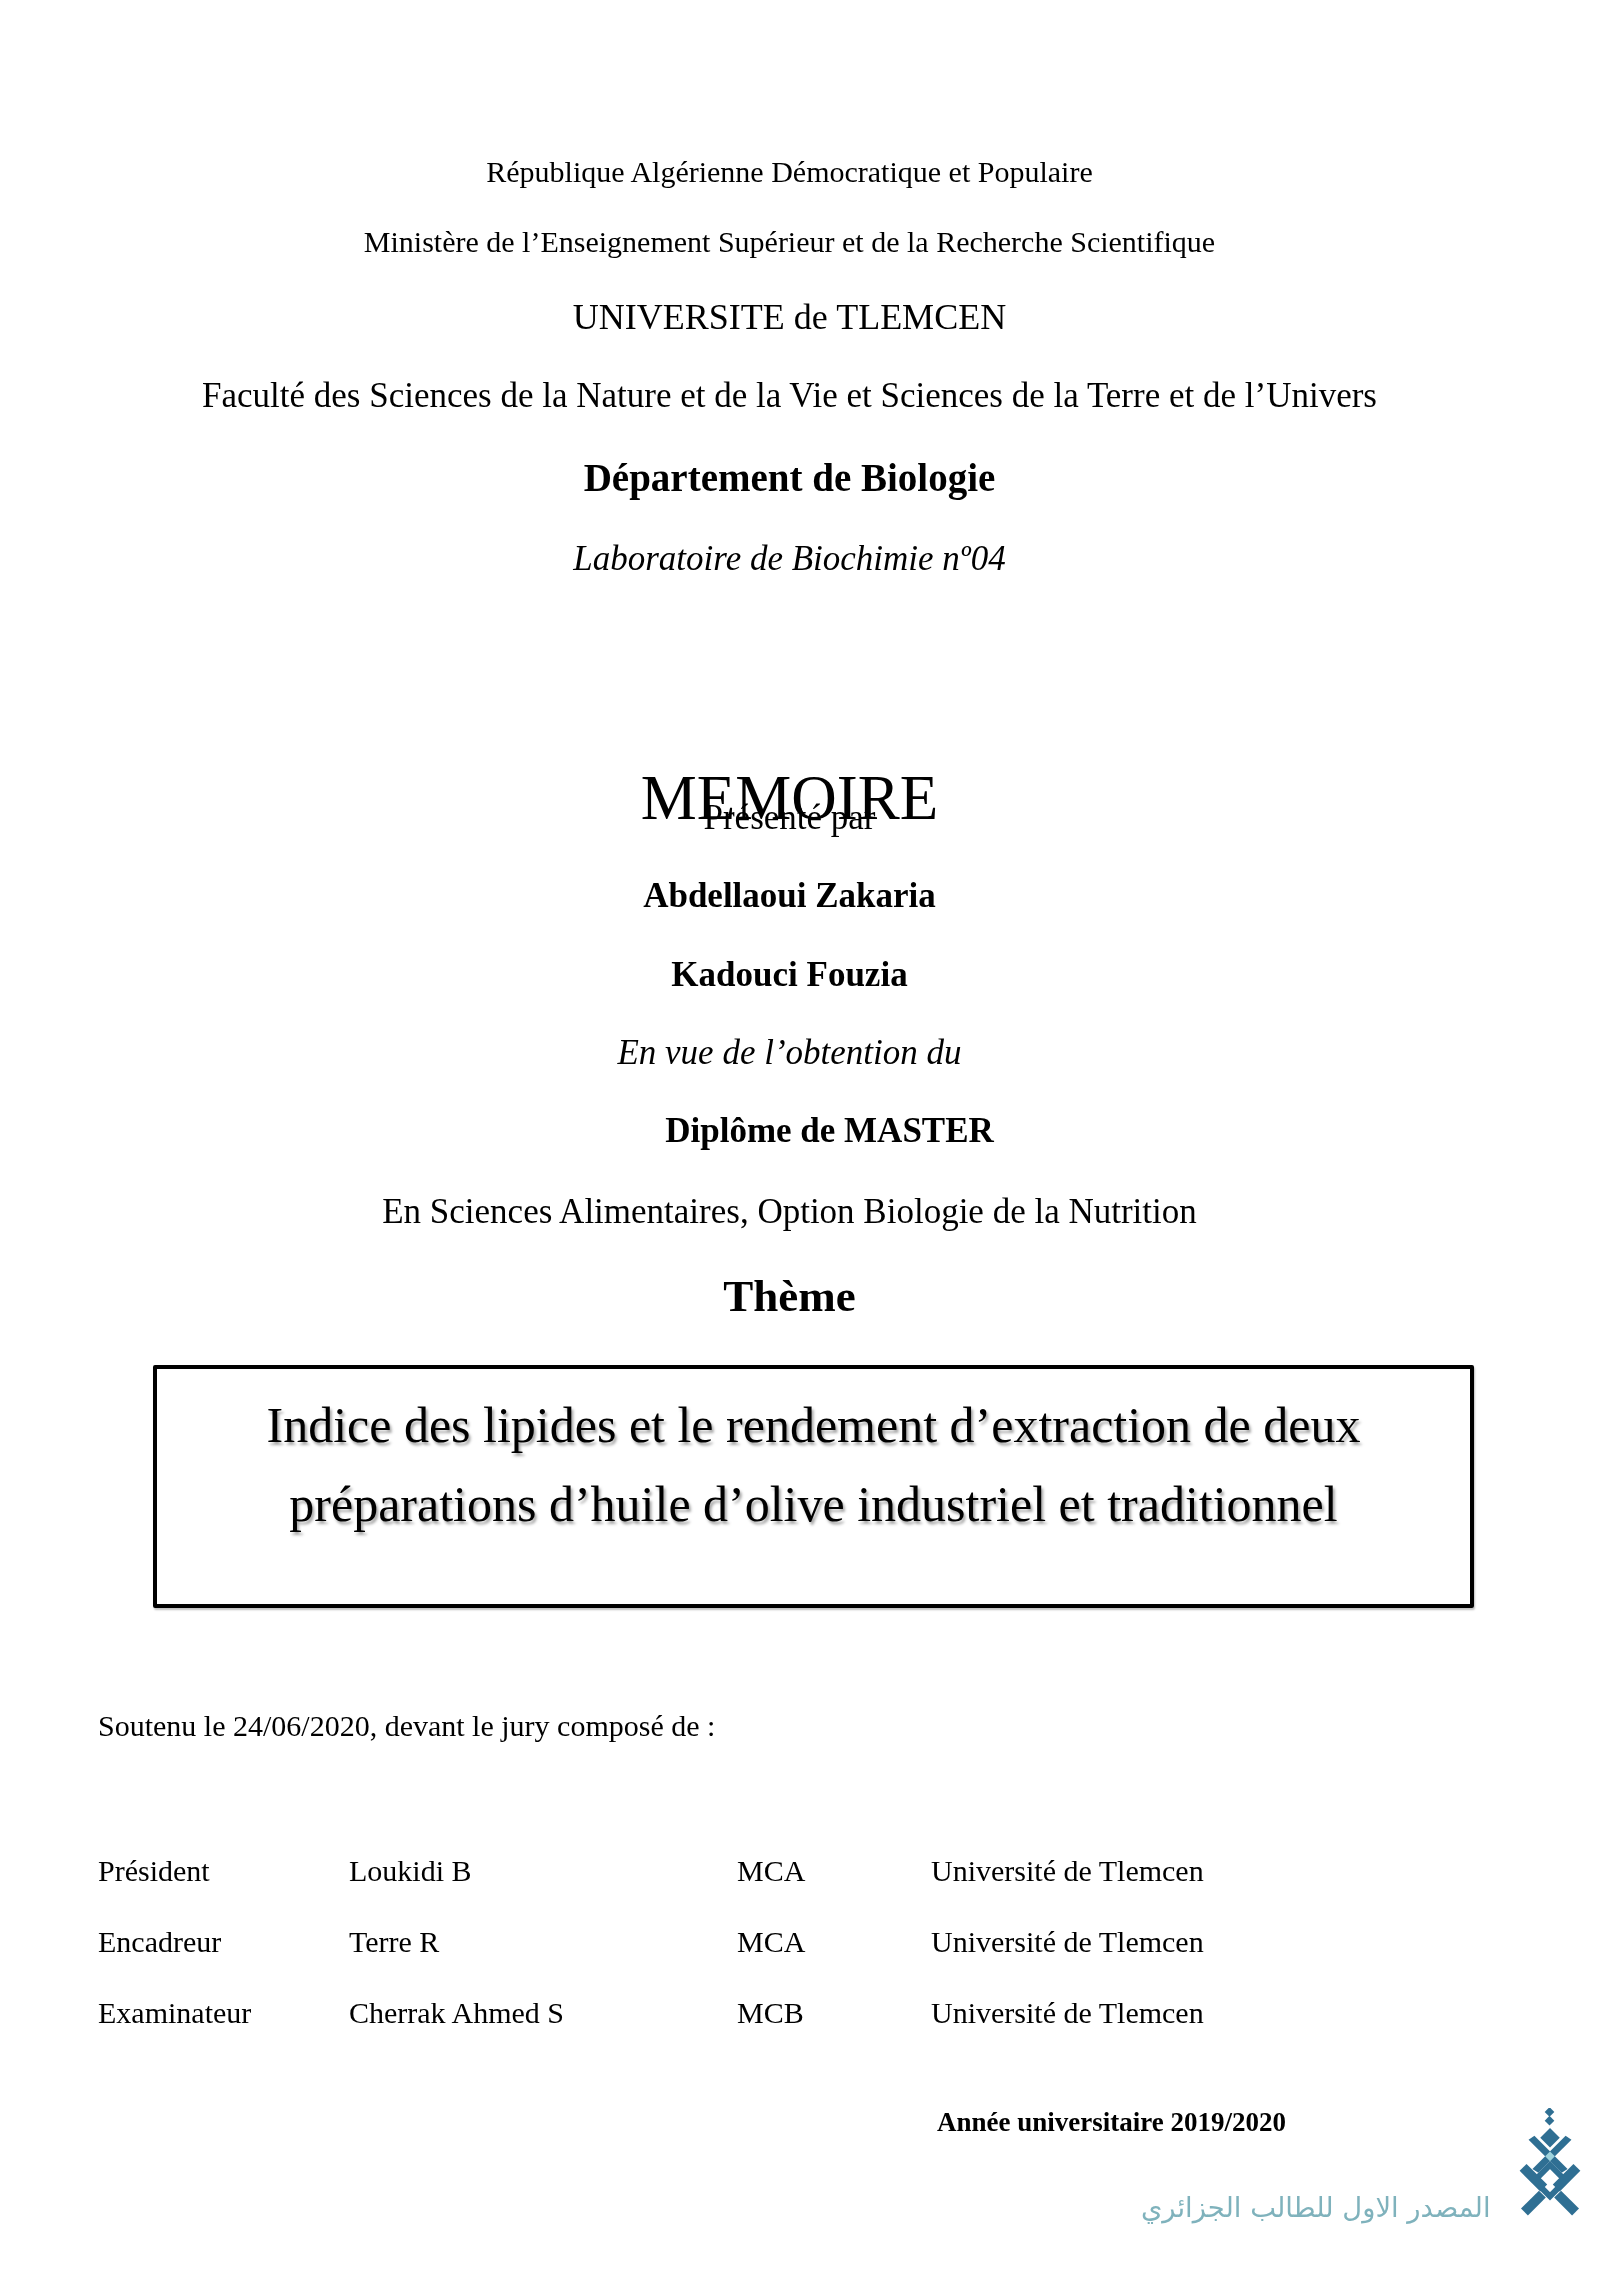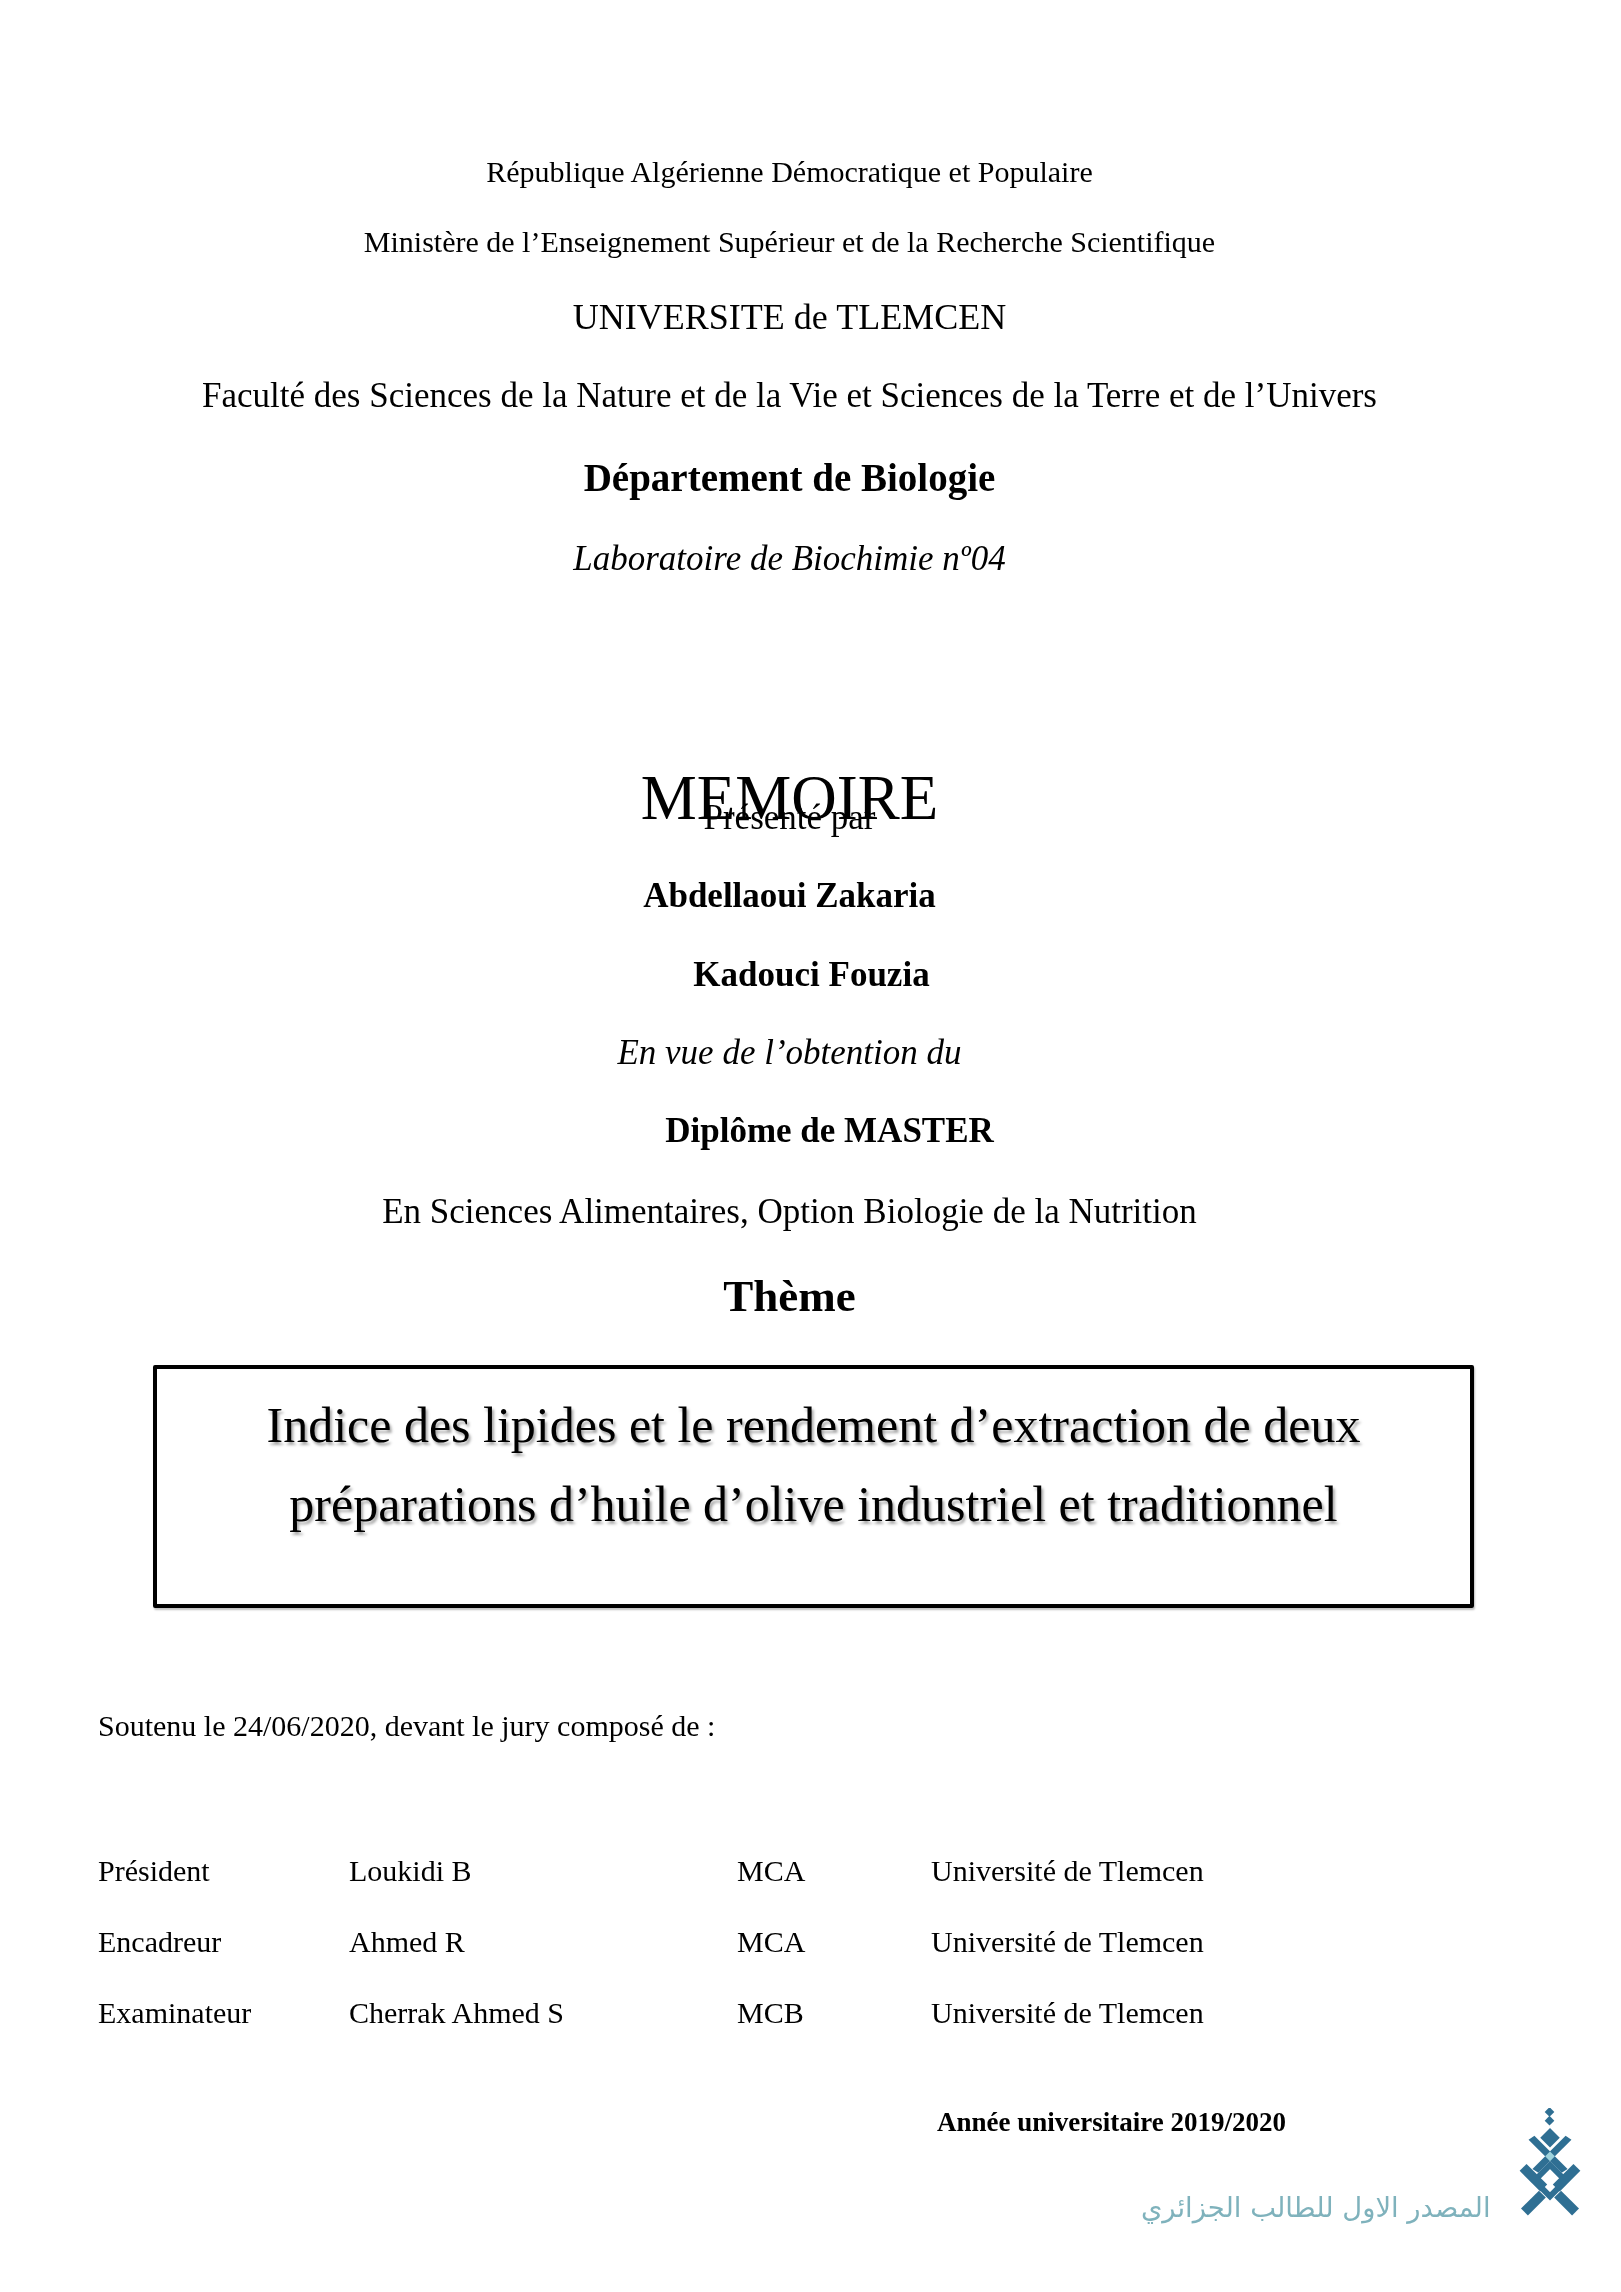--- a/index.html
+++ b/index.html
@@ -27,21 +27,21 @@
 <div class="line" style="top:155px; font-size:30px;">République Algérienne Démocratique et Populaire</div>
 <div class="line" style="top:225px; font-size:30px;">Ministère de l’Enseignement Supérieur et de la Recherche Scientifique</div>
 <div class="line" style="top:296px; font-size:36px;">UNIVERSITE de TLEMCEN</div>
 <div class="line" style="top:376px; font-size:35px;">Faculté des Sciences de la Nature et de la Vie et Sciences de la Terre et de l’Univers</div>
 <div class="line b" style="top:455px; font-size:39px;">Département de Biologie</div>
 <div class="line i" style="top:539px; font-size:35px;">Laboratoire de Biochimie nº04</div>
 
 <div class="line" style="top:726px; font-size:63px;margin-top:36px;">MEMOIRE</div>
 <div class="line" style="top:798px; font-size:35px;">Présenté par</div>
 <div class="line b" style="top:876px; font-size:35px;">Abdellaoui Zakaria</div>
-<div class="line b" style="top:955px; font-size:35px;margin-left:22px;">Kadouci Fouzia</div>
+<div class="line b" style="top:955px; font-size:35px;">Kadouci Fouzia</div>
 <div class="line i" style="top:1033px; font-size:35px;">En vue de l’obtention du</div>
 <div class="line b" style="top:1111px; font-size:35px;margin-left:40px;">Diplôme de MASTER</div>
 <div class="line" style="top:1192px; font-size:35px;">En Sciences Alimentaires, Option Biologie de la Nutrition</div>
 <div class="line b" style="top:1270px; font-size:45px;">Thème</div>
 
 <div id="theme-box">
   <div class="theme-line" style="top:106px;">préparations d’huile d’olive industriel et traditionnel</div>
   <div class="theme-line" style="top:27.4px;">Indice des lipides et le rendement d’extraction de deux</div>
 </div>
 
@@ -49,21 +49,21 @@
 
 <div>
   <div>
     <span class="jury-cell" style="left:98px; top:1854px;">Président</span>
     <span class="jury-cell" style="left:349px; top:1854px;">Loukidi B</span>
     <span class="jury-cell" style="left:737px; top:1854px;">MCA</span>
     <span class="jury-cell" style="left:931px; top:1854px;">Université de Tlemcen</span>
   </div>
   <div>
     <span class="jury-cell" style="left:98px; top:1925px;">Encadreur</span>
-    <span class="jury-cell" style="left:349px; top:1925px;">Ahmed R</span>
+    <span class="jury-cell" style="left:349px; top:1925px;">Terre R</span>
     <span class="jury-cell" style="left:737px; top:1925px;">MCA</span>
     <span class="jury-cell" style="left:931px; top:1925px;">Université de Tlemcen</span>
   </div>
   <div>
     <span class="jury-cell" style="left:98px; top:1996px;">Examinateur</span>
     <span class="jury-cell" style="left:349px; top:1996px;">Cherrak Ahmed S</span>
     <span class="jury-cell" style="left:737px; top:1996px;">MCB</span>
     <span class="jury-cell" style="left:931px; top:1996px;">Université de Tlemcen</span>
   </div>
 </div>

